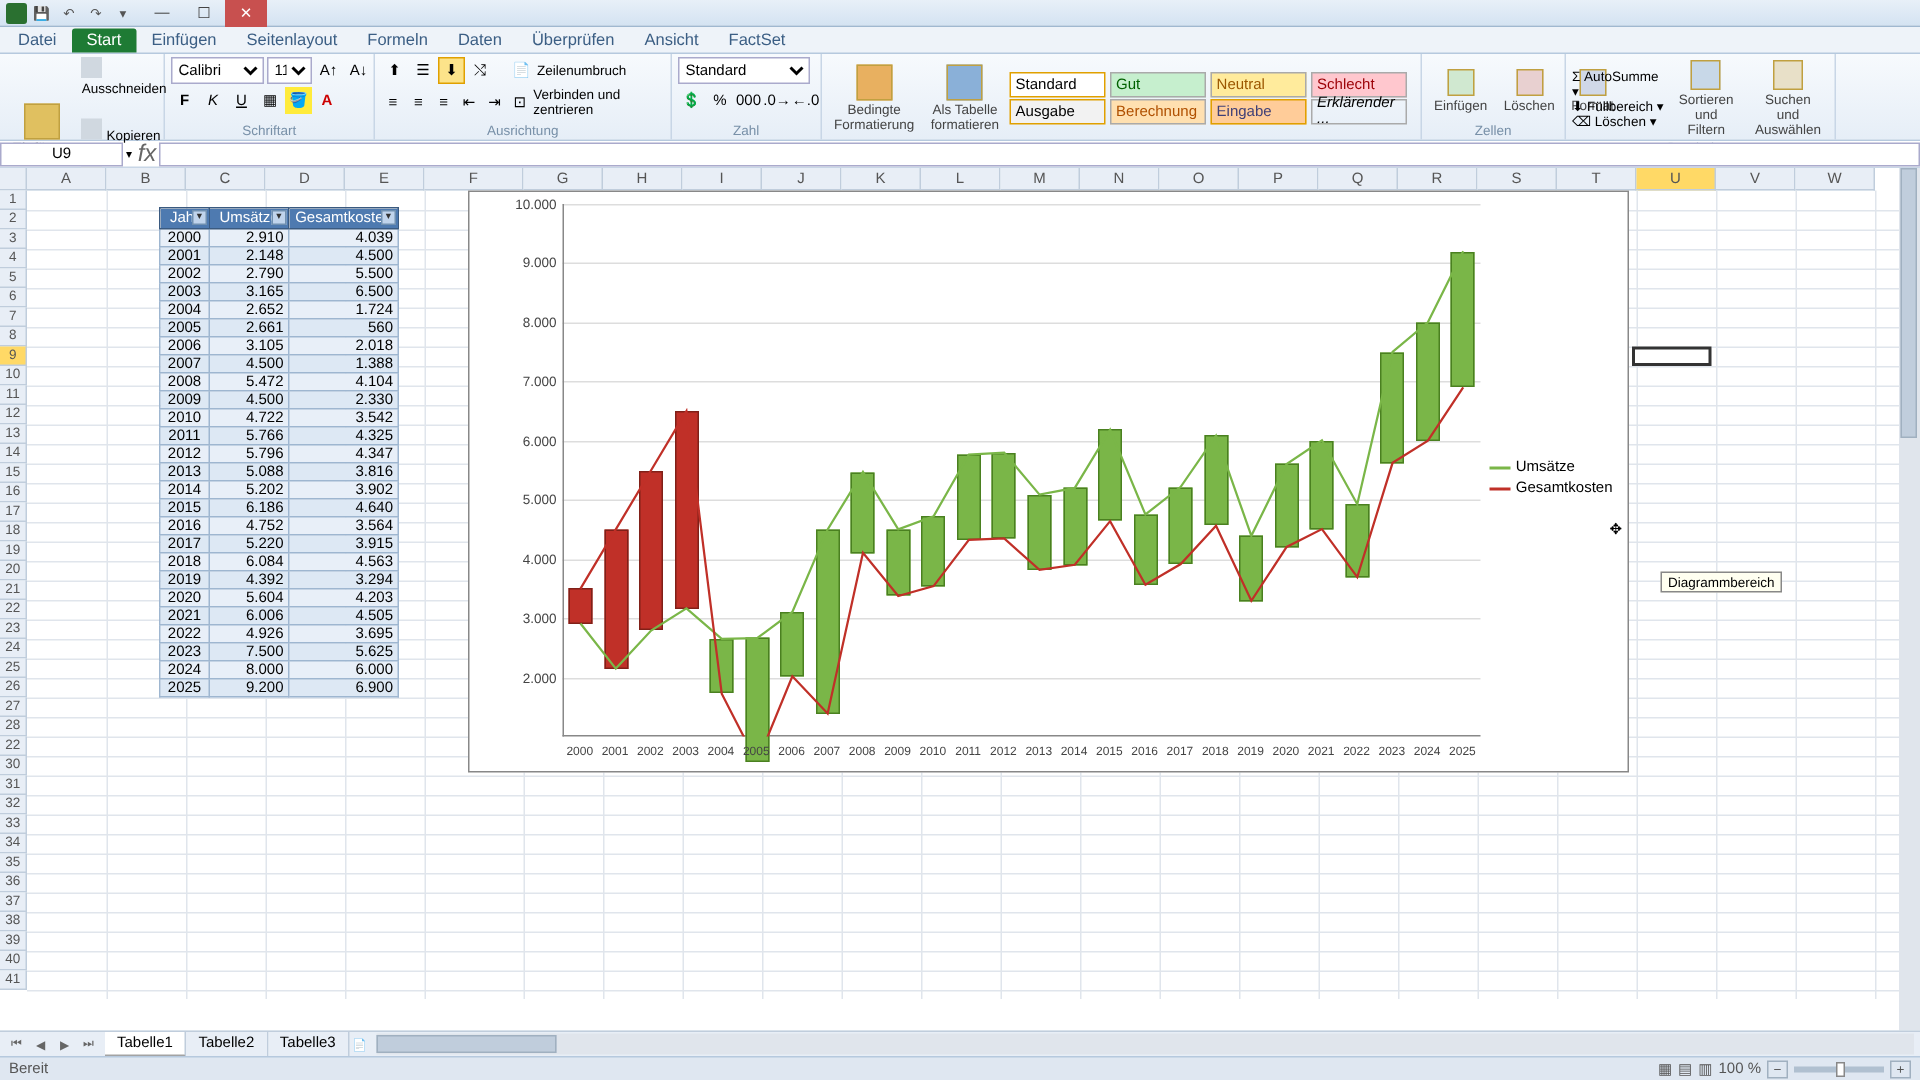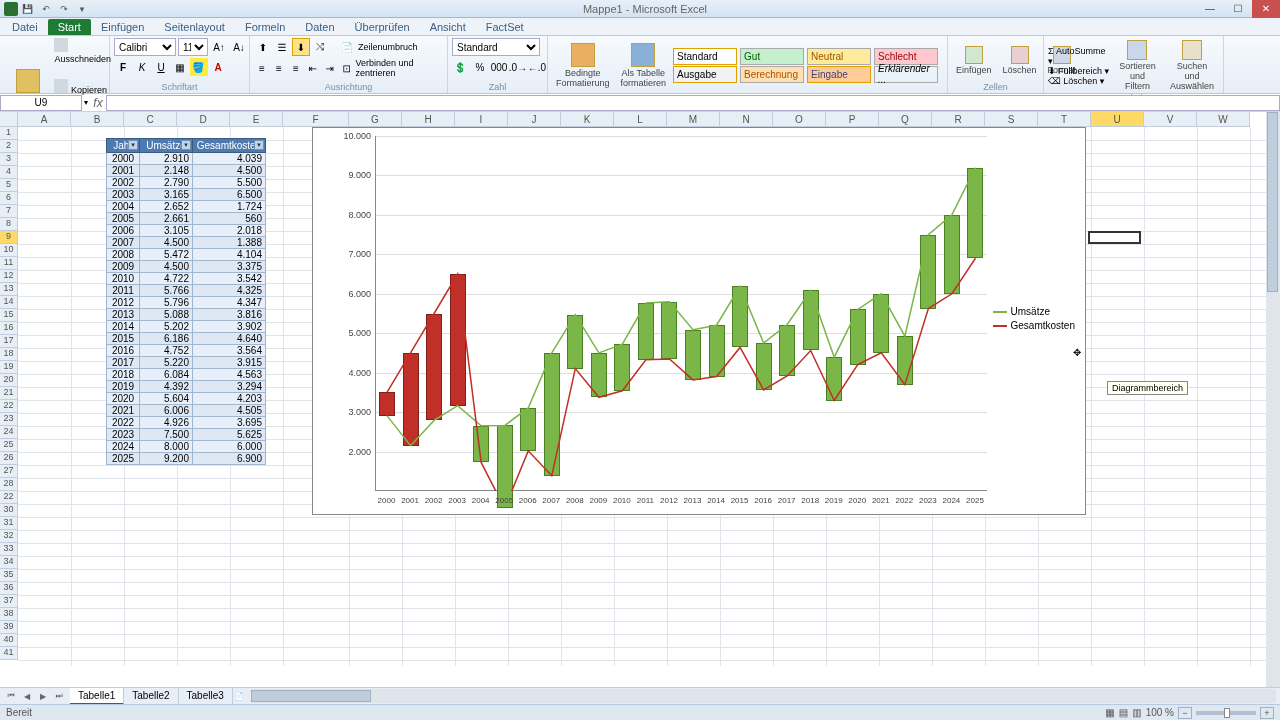--- a/index.html
+++ b/index.html
@@ -39,21 +39,21 @@
 .style-neutral { background: #ffeb9c; color: #9c5700; }
 .style-schlecht { background: #ffc7ce; color: #9c0006; }
 .style-ausgabe { background: #f2f2f2; border: 1px solid #e0a000; }
 .style-berechnung { background: #ffe0b0; color: #b05000; }
 .style-eingabe { background: #ffcc99; color: #3f3f76; border: 1px solid #e0a000; }
 .style-erkl { font-style: italic; }
 
 
 .fbar { height: 18px; display: flex; align-items: center; border-bottom: 1px solid #c8d6e6; background: #fff; }
 .name-box { width: 82px; height: 16px; border: 1px solid #aac; text-align: center; font-size: 10px; background: #fff; }
-.fx-label { width: 16px; text-align: center; font-style: italic; font-size: 12px; color: #666; }
+.fx-label { width: 16px; text-align: center; font-style: italic; font-size: 16px; color: #666; }
 .formula-input { flex: 1; height: 16px; border: 1px solid #aac; font-size: 10px; padding: 0 2px; }
 
 
 .grid-wrap { position: relative; height: 554px; overflow: hidden; background: #fff; }
 .col-headers { display: flex; position: absolute; left: 18px; top: 0; height: 15px; }
 .col-h { background: #e8eef6; border-right: 1px solid #c0cddc; border-bottom: 1px solid #c0cddc; text-align: center; font-size: 10px; color: #555; height: 15px; display: flex; align-items: center; justify-content: center; }
 .col-h.selected { background: #ffd966; }
 .row-headers { position: absolute; left: 0; top: 15px; width: 18px; }
 .row-h { height: 13px; background: #e8eef6; border-bottom: 1px solid #c0cddc; border-right: 1px solid #c0cddc; text-align: center; font-size: 9px; color: #555; }
 .row-h.selected { background: #ffd966; }
@@ -87,21 +87,21 @@
 .legend-sw { width: 14px; height: 2px; }
 
 .tooltip-box { position: absolute; left: 1080px; top: 269px; background: #fffff0; border: 1px solid #888; font-size: 9px; padding: 1px 4px; margin-left: 27px; }
 .cursor-move { position: absolute; left: 1073px; top: 235px; font-size: 10px; }
 
 
 .sheet-tabs { position: absolute; bottom: 16px; left: 0; right: 0; height: 17px; background: #e8eef6; border-top: 1px solid #c0cddc; display: flex; align-items: center; }
 .st-nav { display: flex; padding: 0 4px; gap: 2px; }
 .st-nav-btn { width: 14px; height: 14px; font-size: 8px; color: #666; display: flex; align-items: center; justify-content: center; cursor: pointer; }
 .sheet-tab { padding: 2px 8px; font-size: 10px; border-right: 1px solid #c0cddc; cursor: pointer; background: #e8eef6; }
-.sheet-tab.active { background: #fff; border-bottom: 2px solid #a21caf; margin-bottom: -1px; }
+.sheet-tab.active { background: #fff; border-bottom: 2px solid #a3a3a3; margin-bottom: -1px; }
 .hscroll { flex: 1; height: 14px; background: #e0e5ec; margin: 0 4px; position: relative; }
 .hscroll-thumb { position: absolute; left: 0; width: 120px; height: 12px; top: 1px; background: #c0cddc; border: 1px solid #a0b0c0; }
 
 
 .statusbar { position: absolute; bottom: 0; left: 0; right: 0; height: 16px; background: #dfe7f1; border-top: 1px solid #b6c9de; display: flex; align-items: center; font-size: 10px; color: #555; padding: 0 6px; }
 .statusbar .sb-right { margin-left: auto; display: flex; gap: 4px; align-items: center; }
 .zoom-btn { width: 14px; height: 12px; border: 1px solid #a0b0c0; text-align: center; font-size: 9px; cursor: pointer; }
 .zoom-slider { width: 60px; height: 4px; background: #b0c0d0; position: relative; }
 .zoom-thumb { position: absolute; left: 28px; top: -3px; width: 6px; height: 10px; background: #fff; border: 1px solid #888; }
 
@@ -112,21 +112,20 @@
 <body>
 
 <div class="titlebar">
   <div class="titlebar-left">
     <div class="tb-icon"></div>
     <div class="tb-btn">💾</div>
     <div class="tb-btn">↶</div>
     <div class="tb-btn">↷</div>
     <div class="tb-btn">▾</div>
   </div>
-  <div class="titlebar-title">Mappe1 - Microsoft Excel</div>
   <div class="titlebar-right">
     <div class="win-btn">—</div>
     <div class="win-btn">☐</div>
     <div class="win-btn close">✕</div>
   </div>
 </div>
 
 <div class="tabs" id="tabs">
     <div class="tab">Datei</div>
     <div class="tab active">Start</div>
@@ -474,21 +473,21 @@
           <td class="col-gk">1.388</td>
         </tr>
         <tr>
           <td class="col-jahr">2008</td>
           <td class="col-um">5.472</td>
           <td class="col-gk">4.104</td>
         </tr>
         <tr>
           <td class="col-jahr">2009</td>
           <td class="col-um">4.500</td>
-          <td class="col-gk">3.375</td>
+          <td class="col-gk">2.330</td>
         </tr>
         <tr>
           <td class="col-jahr">2010</td>
           <td class="col-um">4.722</td>
           <td class="col-gk">3.542</td>
         </tr>
         <tr>
           <td class="col-jahr">2011</td>
           <td class="col-um">5.766</td>
           <td class="col-gk">4.325</td>

